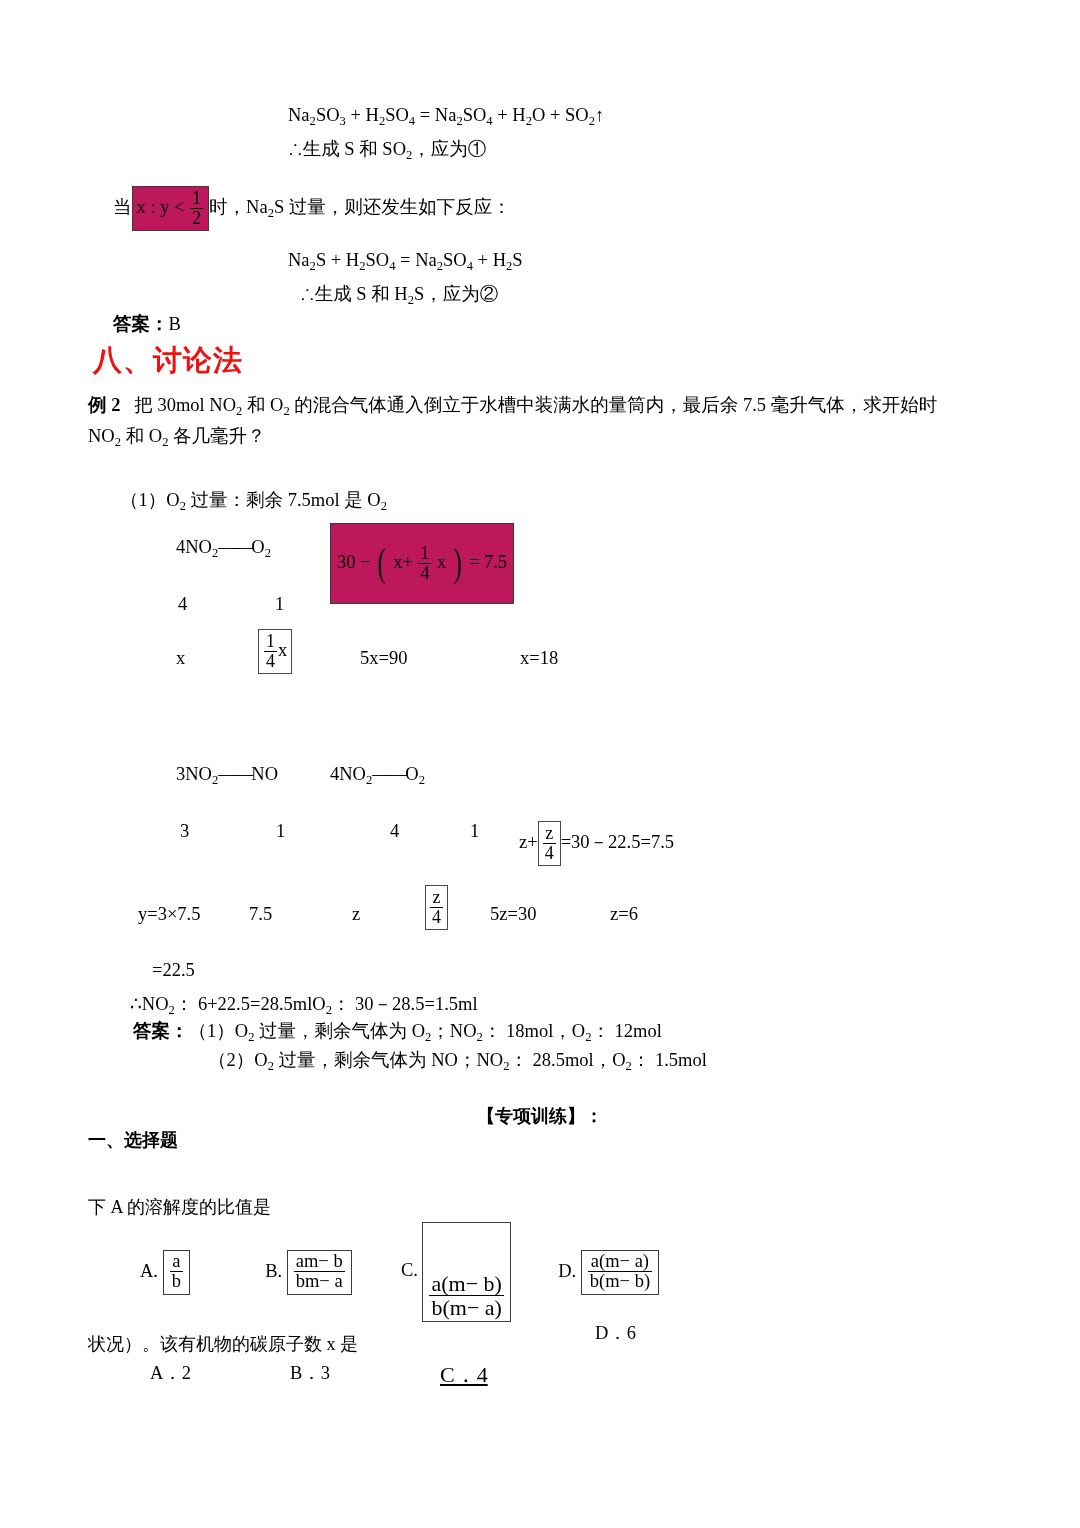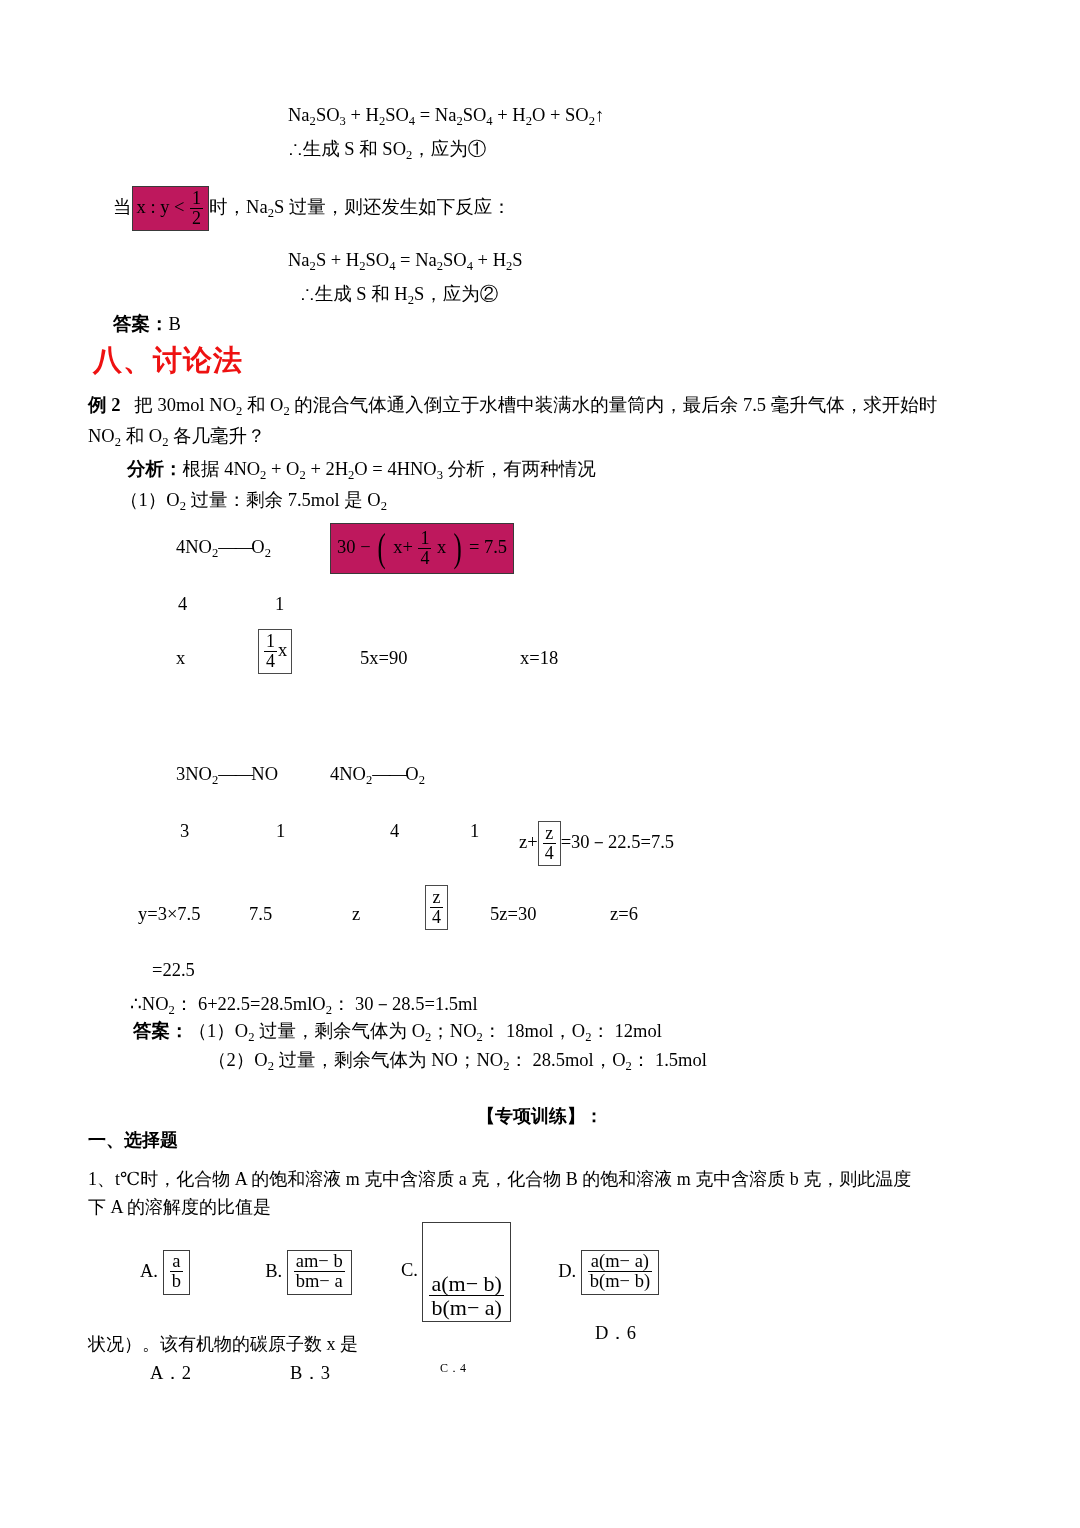--- a/index.html
+++ b/index.html
@@ -123,34 +123,31 @@
   <div class="abs red-head" style="left:93px; top:341px;">八、讨论法</div>
 
   <div class="abs" style="left:88px; top:392px;">
     <span class="bold">例 2</span>
     <span>&nbsp; 把 30mol NO<sub>2</sub> 和 O<sub>2</sub> 的混合气体通入倒立于水槽中装满水的量筒内，最后余 7.5 毫升气体，求开始时</span>
   </div>
   <div class="abs" style="left:88px; top:423px;">
     NO<sub>2</sub> 和 O<sub>2</sub> 各几毫升？
   </div>
 
-  <div class="abs" style="left:127px; top:456px;">
-    <span class="bold">分析：</span><span>根据 4NO<sub>2</sub> + O<sub>2</sub> + 2H<sub>2</sub>O = 4HNO<sub>3</sub> 分析，有两种情况</span>
-  </div>
 
   <div class="abs" style="left:120px; top:487px;">
     （1）O<sub>2</sub> 过量：剩余 7.5mol 是 O<sub>2</sub>
   </div>
 
   <div class="abs" style="left:176px; top:537px;">
     4NO<sub>2</sub><span class="bond">——</span>O<sub>2</sub>
   </div>
 
   <div class="abs" style="left:330px; top:523px;">
-    <span class="boxed" style="padding:5px 6px;">
+    <span class="boxed" style="padding:20px 6px;">
       <span>30 −</span>
       <span class="paren">(</span>
       <span>x+</span>
       <span class="frac">
         <span class="num">1</span>
         <span class="den">4</span>
       </span>
       <span>x</span>
       <span class="paren">)</span>
       <span>= 7.5</span>
@@ -223,23 +220,20 @@
     <span class="bold">答案：</span><span>（1）O<sub>2</sub> 过量，剩余气体为 O<sub>2</sub>；NO<sub>2</sub>： 18mol，O<sub>2</sub>： 12mol</span>
   </div>
   <div class="abs" style="left:208px; top:1047px;">
     （2）O<sub>2</sub> 过量，剩余气体为 NO；NO<sub>2</sub>： 28.5mol，O<sub>2</sub>： 1.5mol
   </div>
 
   <div class="abs bold" style="left:0px; top:1104px; width:1080px; text-align:center; font-family:'Liberation Sans','DejaVu Sans',sans-serif; font-size:18px;">【专项训练】：</div>
 
   <div class="abs bold" style="left:88px; top:1128px; font-family:'Liberation Sans','DejaVu Sans',sans-serif; font-size:18px;">一、选择题</div>
 
-  <div class="abs" style="left:88px; top:1167px; font-size:18px;">
-    1、t℃时，化合物 A 的饱和溶液 m 克中含溶质 a 克，化合物 B 的饱和溶液 m 克中含溶质 b 克，则此温度
-  </div>
   <div class="abs" style="left:88px; top:1195px; font-size:18px;">下 A 的溶解度的比值是</div>
 
   <div class="abs" style="left:140px; top:1222px;">
     <span style="display:inline-block;">
       <span class="mcq-label">A.</span>
       <span class="mcq-box">
         <span class="frac" style="font-size:18.5px;">
           <span class="num">a</span>
           <span class="den">b</span>
         </span>
@@ -274,16 +268,16 @@
           <span class="den">b(m− b)</span>
         </span>
       </span>
     </span>
   </div>
 
   <div class="abs" style="left:88px; top:1332px; font-size:18px;">状况）。该有机物的碳原子数 x 是</div>
 
   <div class="abs" style="left:150px; top:1360px; font-size:18.5px;">A．2</div>
   <div class="abs" style="left:290px; top:1360px; font-size:18.5px;">B．3</div>
-  <div class="abs" style="left:440px; top:1360px; font-size:12px;">C．4</div>
+  <div class="abs" style="left:440px; top:1360px; font-size:22px;text-decoration:underline;">C．4</div>
   <div class="abs" style="left:595px; top:1320px; font-size:18.5px;">D．6</div>
 
 </div>
 
 </body></html>

